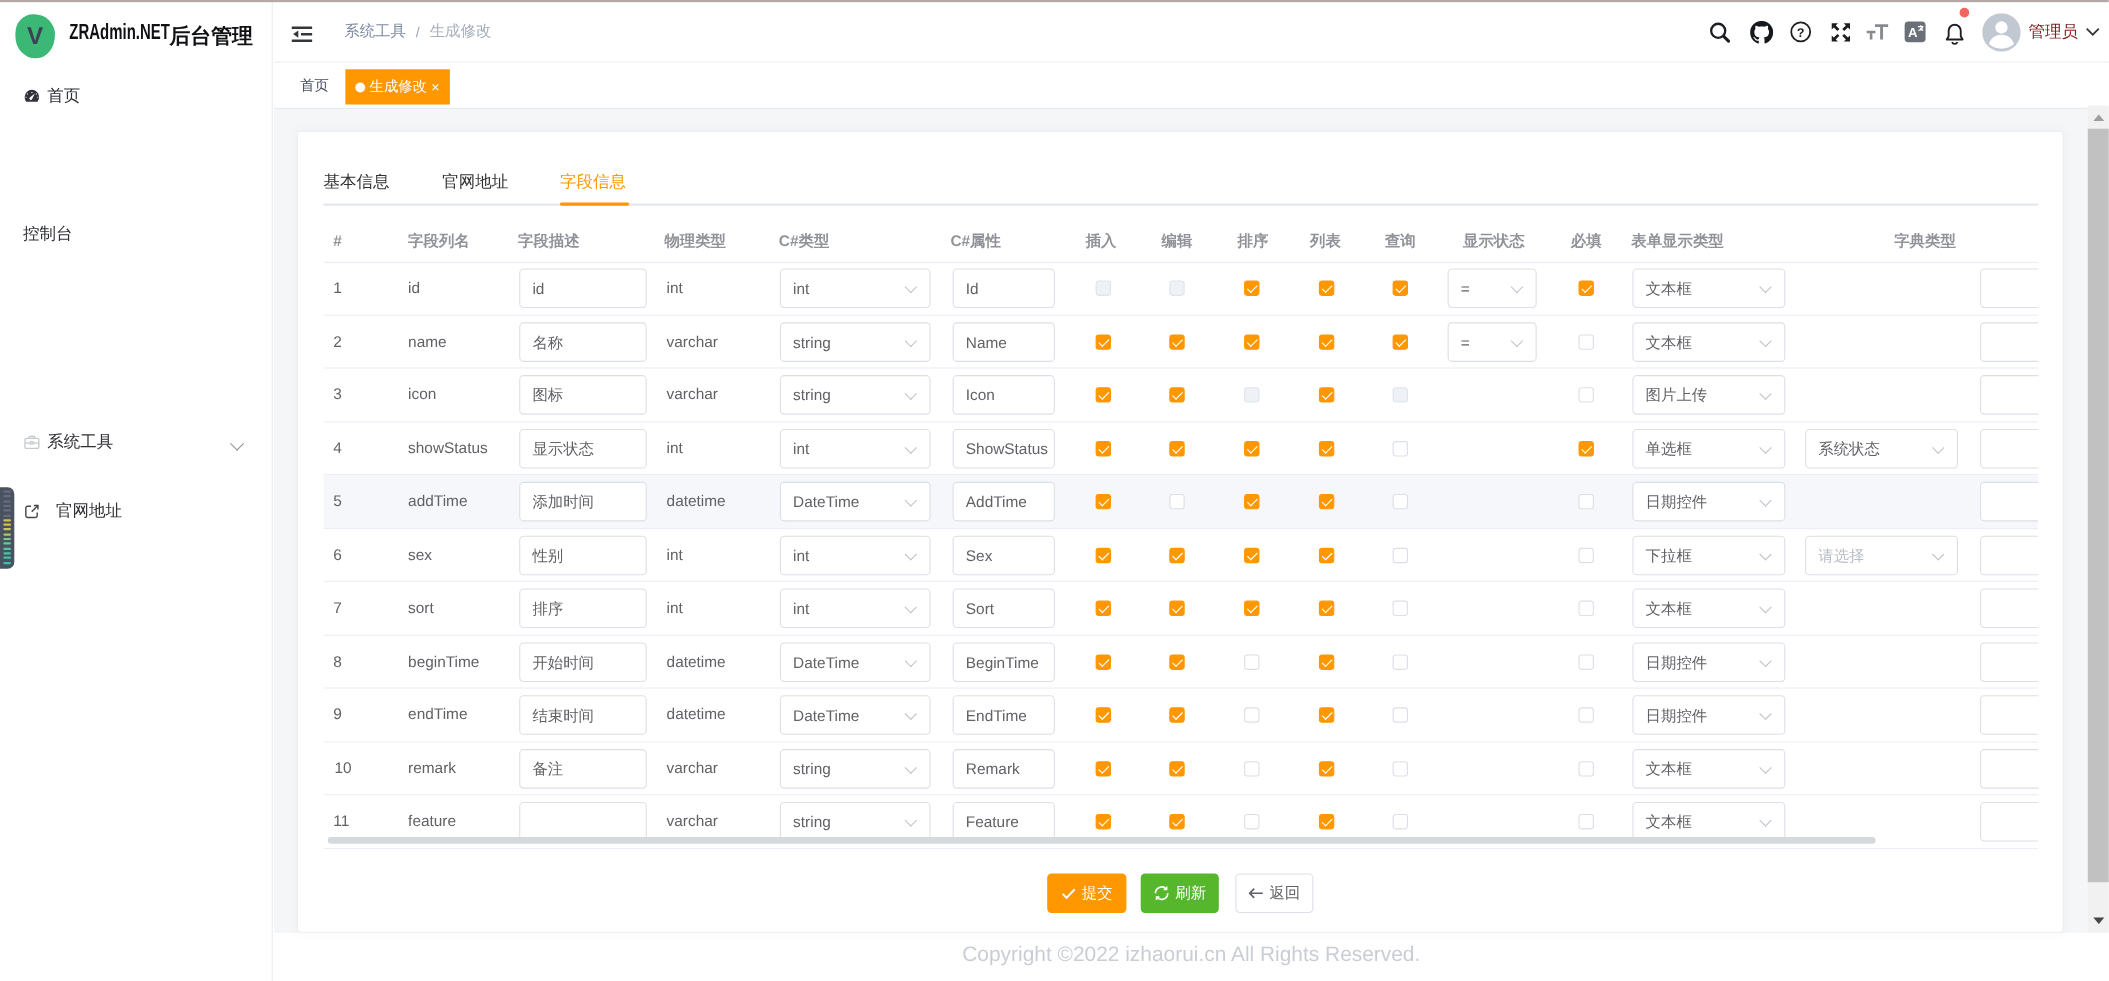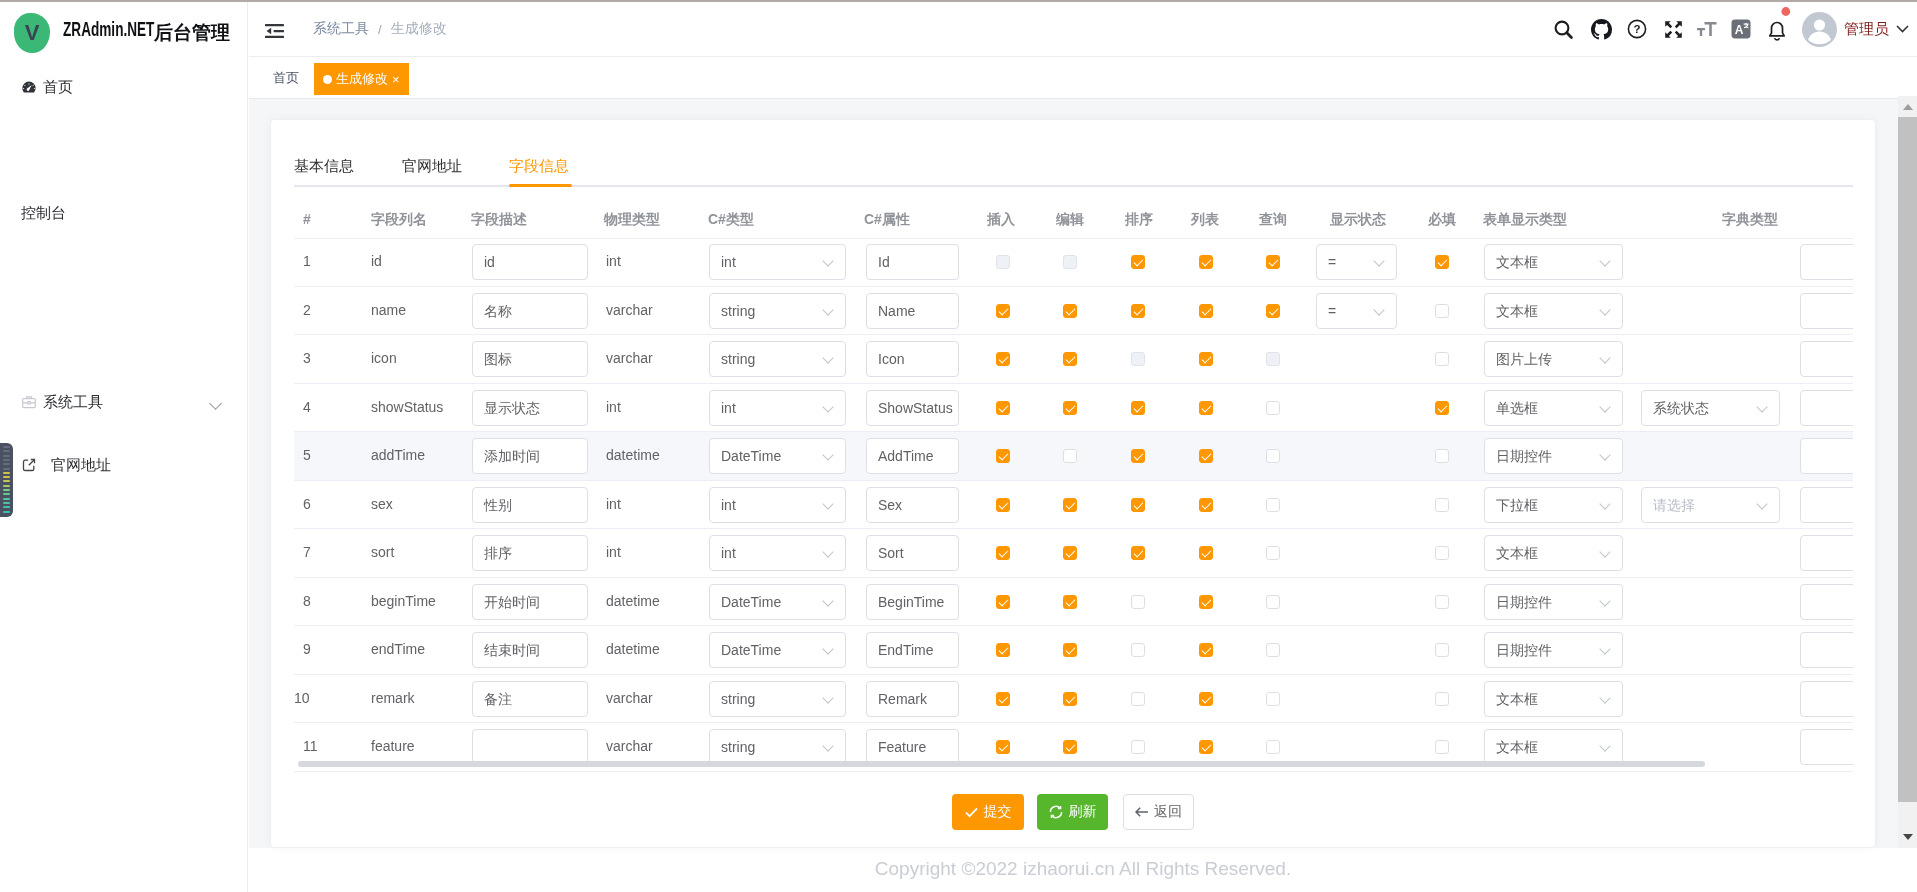--- a/index.html
+++ b/index.html
@@ -388,21 +388,21 @@
           <i class="cb c" style="left:702px;top:17px"></i>
           <i class="cb c" style="left:769px;top:17px"></i>
           <i class="cb u" style="left:837px;top:17px"></i>
           <i class="cb c" style="left:905px;top:17px"></i>
           <i class="cb u" style="left:972px;top:17px"></i>
           <i class="cb u" style="left:1141px;top:17px"></i>
           <span class="sel" style="left:1190px;width:139px">日期控件</span>
           <span class="inp" style="left:1506px;width:120px"></span>
         </div>
 <div class="row" style="top:487.5px;">
-          <span class="ct" style="left:0">10</span>
+          <span class="ct" style="left:10px">10</span>
           <span class="ct" style="left:77px">remark</span>
           <span class="inp" style="left:178px;width:116px">备注</span>
           <span class="ct" style="left:312px">varchar</span>
           <span class="sel" style="left:415px;width:137px">string</span>
           <span class="inp" style="left:572px;width:93px">Remark</span>
           <i class="cb c" style="left:702px;top:17px"></i>
           <i class="cb c" style="left:769px;top:17px"></i>
           <i class="cb u" style="left:837px;top:17px"></i>
           <i class="cb c" style="left:905px;top:17px"></i>
           <i class="cb u" style="left:972px;top:17px"></i>

